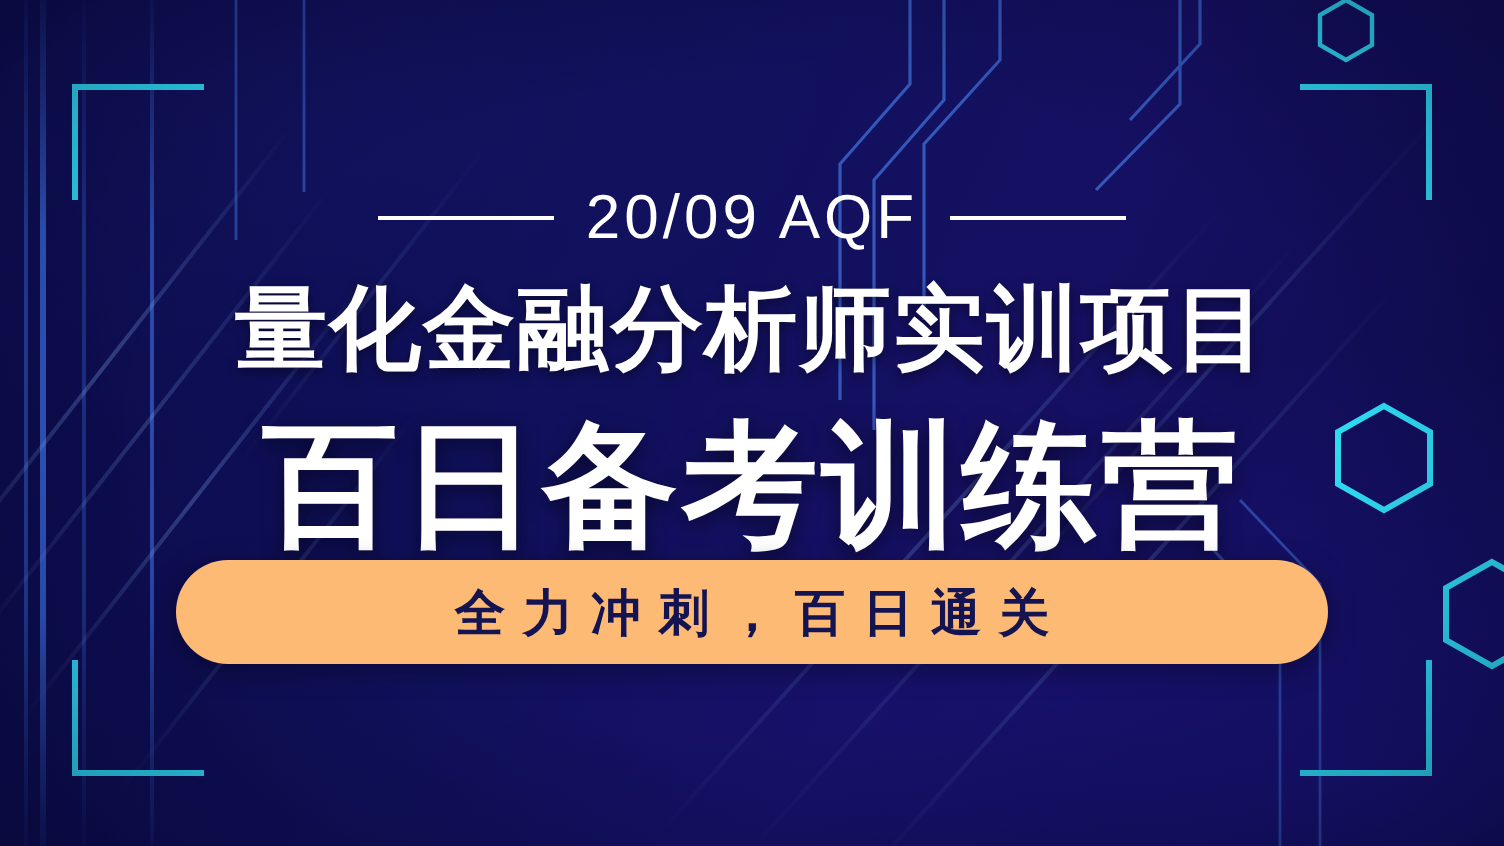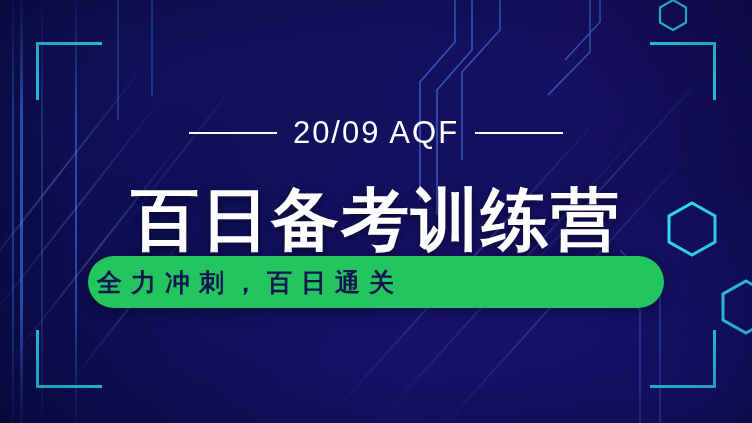--- a/index.html
+++ b/index.html
@@ -128,23 +128,24 @@
     line-height: 1.08;
     white-space: nowrap;
     margin-top: 19px;
     text-shadow: 0 3px 10px rgba(0,0,0,0.5);
   }
 
   .pill {
     width: 576px;
     height: 52px;
     border-radius: 26px;
-    background: #22c55e;
+    background: #fdba74;
     display: flex;
     align-items: center;
+    justify-content: center;
     box-shadow: 0 3px 14px rgba(0,0,0,0.35);
   }
   .pill-text {
     color: #141452;
     font-size: 25px;
     font-weight: bold;
     letter-spacing: 9px;
     text-indent: 9px;
     white-space: nowrap;
   }
@@ -207,20 +208,21 @@
   <div class="bg-vignette"></div>
 
   <div class="content">
 
     <div class="eyebrow">
       <span class="rule"></span>
       <span class="eyebrow-text">20/09 AQF</span>
       <span class="rule"></span>
     </div>
 
+    <div class="title-1">量化金融分析师实训项目</div>
 
     <div class="title-2">百日备考训练营</div>
 
     <div class="pill">
       <span class="pill-text">全力冲刺，百日通关</span>
     </div>
 
   </div>
 
 </div>

